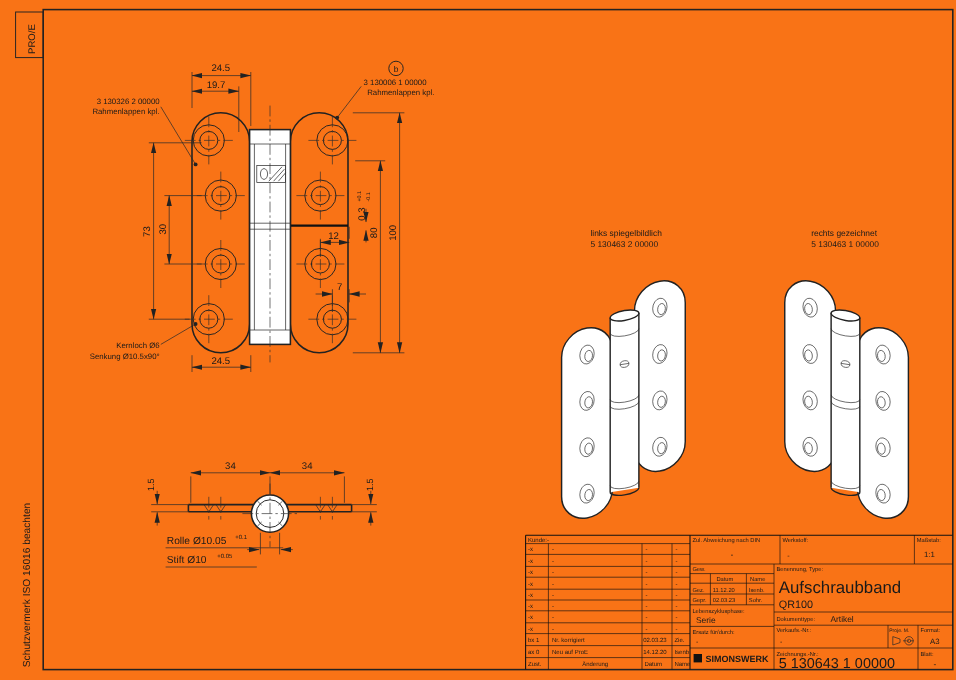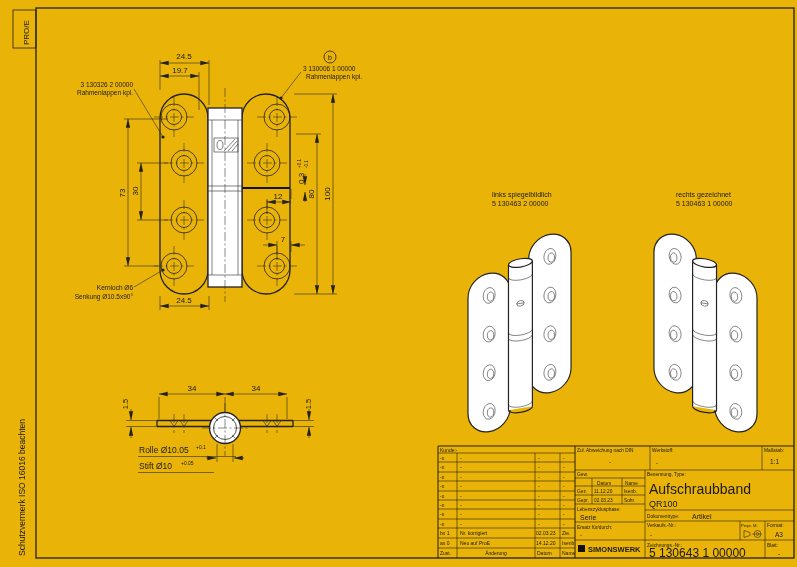--- a/index.html
+++ b/index.html
@@ -1,16 +1,16 @@
 <!DOCTYPE html>
 <html><head>
 <meta charset="utf-8">
 <style>
   html,body{margin:0;padding:0;background:#e8e8e8;}
-  #sheet{position:relative;width:797px;height:567px;background:#eab308;overflow:hidden;
+  #sheet{position:relative;width:797px;height:567px;background:#f97316;overflow:hidden;
          font-family:"Liberation Sans", sans-serif;}
   svg{position:absolute;left:0;top:0;}
   svg text{fill:#1a1a1a;font-family:"Liberation Sans", sans-serif;}
   .ln{stroke:#222;fill:none;stroke-width:0.8;}
   .med{stroke:#222;fill:none;stroke-width:1.3;}
   .medw{stroke:#222;fill:#fff;stroke-width:1.3;}
   .thk{stroke:#111;fill:none;stroke-width:2;}
   .thin{stroke:#2a2a2a;fill:none;stroke-width:0.6;}
   .cl{stroke:#2a2a2a;fill:none;stroke-width:0.55;stroke-dasharray:9 2.5 2 2.5;}
   .dim{stroke:#2a2a2a;fill:none;stroke-width:0.6;}

